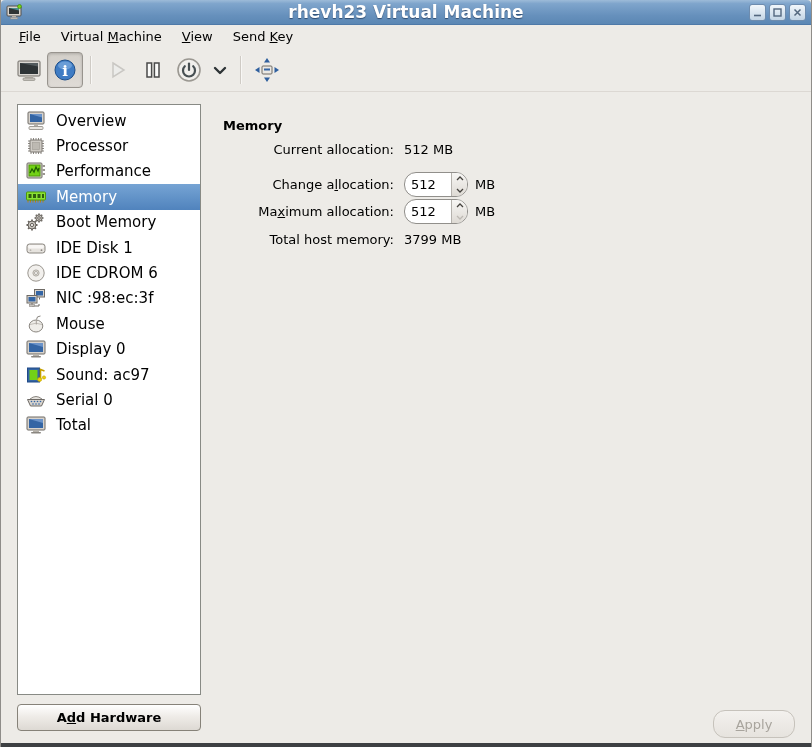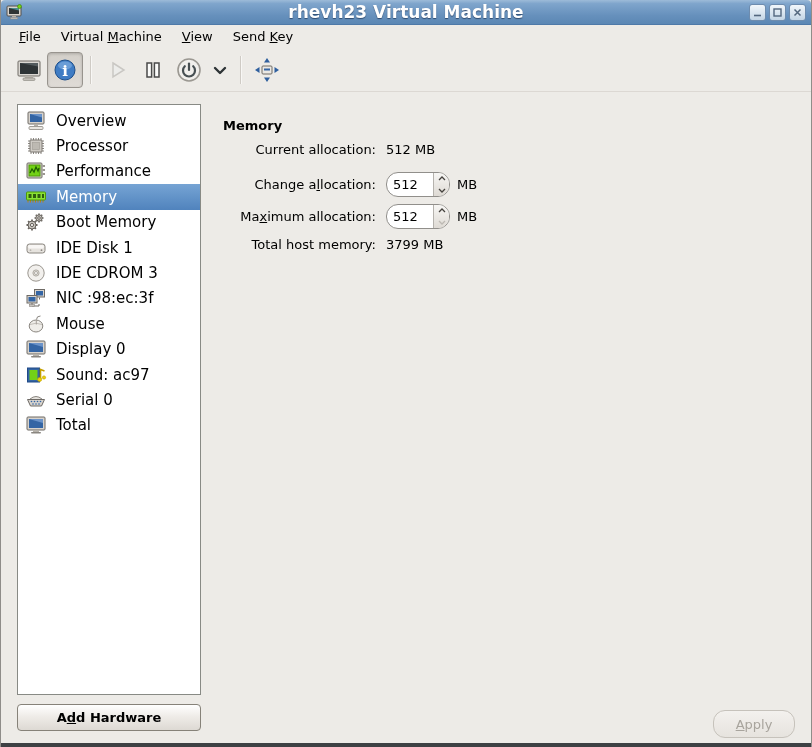--- a/index.html
+++ b/index.html
@@ -53,27 +53,27 @@
     position:absolute; left:16px; top:104px; width:184px; height:591px;
     background:#fff; border:1px solid #888A85; padding-top:3px; overflow:hidden;
   }
   .side-row { height:25.4px; display:flex; align-items:center; padding-left:6px; font-size:15px; color:#000; cursor:default; }
   .side-row .icon { width:24px; height:24px; flex:none; display:flex; align-items:center; justify-content:center; }
   .side-row .label { margin-left:8px; white-space:nowrap; }
   .side-row.selected { background: linear-gradient(#76A4D4, #5083BD); color:#fff; }
 
   
   .panel-heading { position:absolute; left:222px; top:118px; font-size:13px; font-weight:bold; color:#000; }
-  .form { position:absolute; left:212px; top:138px; display:flex; flex-direction:column; }
+  .form { position:absolute; left:230px; top:138px; display:flex; flex-direction:column; }
   .frow { display:flex; align-items:center; }
   .frow .flabel { width:163px; text-align:right; font-size:13px; color:#000; white-space:pre; }
   .frow .fvalue { margin-left:10px; font-size:13px; color:#000; display:flex; align-items:center; }
   .r1 { height:22px; }
   .r2 { height:27px; margin-top:11px; }
-  .r3 { height:27px; margin-top:5px; }
+  .r3 { height:27px; }
   .r4 { height:22px; margin-top:3px; }
 
   .spin { display:inline-flex; width:64px; height:25px; border:1px solid #918F8B; border-radius:12px; background:#fff; overflow:hidden; }
   .spin input { width:46px; border:none; outline:none; padding-left:6px; font:13px "DejaVu Sans", sans-serif; background:transparent; color:#000; }
   .spin-col { width:16px; border-left:1px solid #B5B2AD; display:flex; flex-direction:column; background:linear-gradient(#F7F6F4,#DEDAD4); }
   .spin-half { flex:1; display:flex; align-items:center; justify-content:center; padding:0; border:none; background:transparent; cursor:pointer; }
   .unit { margin-left:7px; }
 
   
   .btn { font:13px "DejaVu Sans", sans-serif; cursor:pointer; }
@@ -280,21 +280,21 @@
         <span class="label">IDE Disk 1</span>
       </div>
       <div class="side-row">
         <span class="icon">
           <svg width="22" height="22" viewBox="0 0 22 22">
             <circle cx="11" cy="11" r="8.2" fill="#F2F0ED" stroke="#9A968F"></circle>
             <circle cx="11" cy="11" r="3.1" fill="#DEDBD6" stroke="#B0ACA5"></circle>
             <circle cx="11" cy="11" r="1.5" fill="#FFFFFF" stroke="#B0ACA5"></circle>
           </svg>
         </span>
-        <span class="label">IDE CDROM 3</span>
+        <span class="label">IDE CDROM 6</span>
       </div>
       <div class="side-row">
         <span class="icon">
           <svg width="22" height="22" viewBox="0 0 22 22">
             <rect x="9.5" y="2.5" width="10" height="7.5" fill="#D7D3CD" stroke="#6E6A65"></rect>
             <rect x="11" y="4" width="7" height="4.5" fill="#3465A4"></rect>
             <rect x="2" y="8.5" width="10" height="7.5" fill="#D7D3CD" stroke="#6E6A65"></rect>
             <rect x="3.5" y="10" width="7" height="4.5" fill="#3465A4"></rect>
             <path d="M7 16v3h7v-2M14.5 10.5v2" stroke="#6E6A65" fill="none"></path>
             <rect x="4.5" y="17.5" width="5" height="2" fill="#C8C4BE" stroke="#8A8680" stroke-width=".6"></rect>

